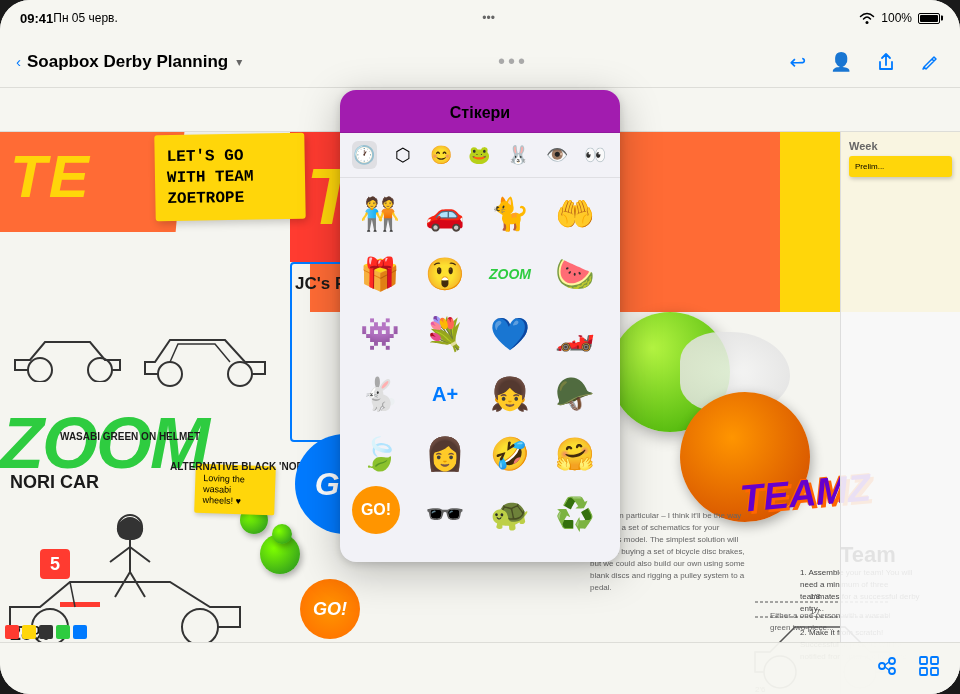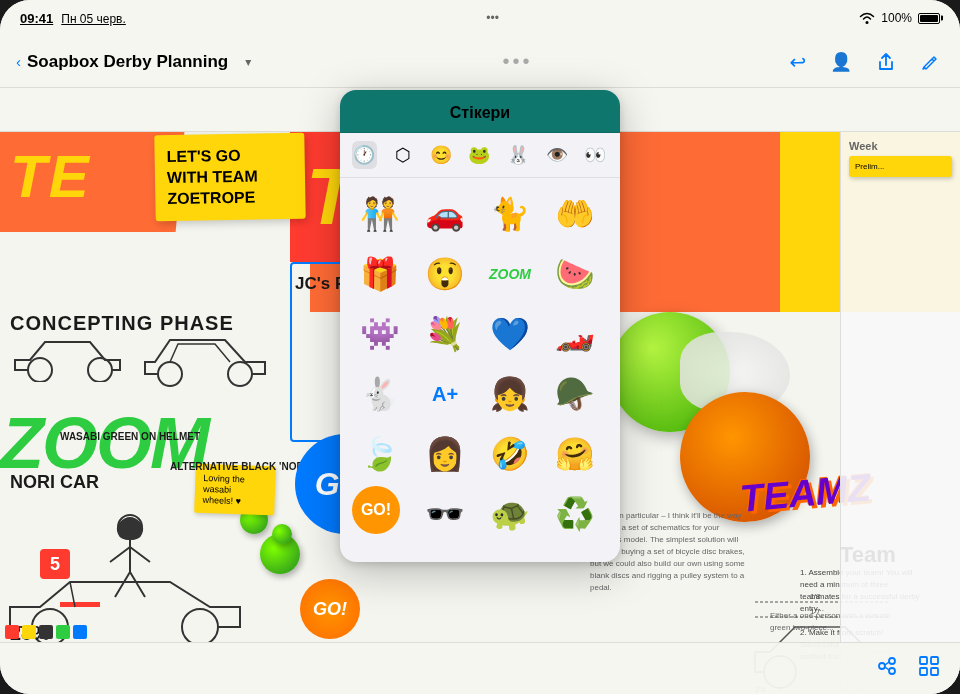--- a/index.html
+++ b/index.html
@@ -37,26 +37,24 @@
       height: 36px;
       background: rgba(245,245,240,0.95);
       display: flex;
       align-items: center;
       justify-content: space-between;
       padding: 0 20px;
       z-index: 100;
     }
     .status-left {
       display: flex;
-      align-items: flex-end;
-      gap: 8px;
+      align-items: flex-start;
       font-size: 13px;
       font-weight: 600;
       color: #000;
-      text-decoration: underline;
     }
     .status-right {
       display: flex;
       align-items: center;
       gap: 6px;
       font-size: 12px;
       color: #000;
     }
     .battery-icon {
       width: 22px;
@@ -108,21 +106,21 @@
       display: flex;
       align-items: center;
       color: #007aff;
       font-size: 15px;
       gap: 2px;
       cursor: pointer;
     }
     .nav-title-area {
       display: flex;
       align-items: center;
-      gap: 17px;
+      gap: 8px;
     }
     .nav-title {
       font-size: 17px;
       font-weight: 600;
       color: #000;
     }
     .nav-chevron {
       color: #666;
       font-size: 12px;
     }
@@ -301,21 +299,21 @@
       padding-bottom: 12px;
     }
 
     .sticker-panel-header {
       text-align: center;
       padding: 14px 16px 10px;
       font-size: 16px;
       font-weight: 600;
       color: #000;
       border-bottom: 1px solid rgba(0,0,0,0.1);
-      background: #0f766e;
+      background: #a21caf;
     }
 
     .sticker-categories {
       display: flex;
       align-items: center;
       padding: 8px 12px;
       gap: 14px;
       background: #f2f2f7;
       border-bottom: 1px solid rgba(0,0,0,0.08);
     }
@@ -436,26 +434,25 @@
         <div style="position:absolute; top:-10px; left:-20px; width:200px; height:120px; background:#ff6b35; transform:skewX(-5deg);"></div>
         <span style="position:absolute; top:10px; left:10px; font-size:60px; font-weight:900; color:#ffd60a; letter-spacing:2px; font-style:italic;">TE</span>
       </div>
 
       <div style="position:absolute; top:140px; left:295px; font-size:17px; font-weight:800; color:#1a1a1a; line-height:1.4;">JC's FINAL
 3D RENDERING</div>
 
       <div class="blue-box" style="top:130px; left:290px; width:310px; height:180px;"></div>
 
       <div class="sticky-note" style="top:2px; left:155px; width:150px;">
-        <span style="white-space:pre-line; font-size:16px;">LET'S GO
+        <span style="white-space:pre-line; font-size:16px;font-family:Liberation Mono, monospace;">LET'S GO
 WITH TEAM
 ZOETROPE</span>
       </div>
 
-      <div class="concepting" style="top:180px; left:10px;">CONCEPTING PHASE</div>
 
       <div style="position:absolute; top:200px; left:10px; width:280px; height:70px;">
 
         <svg width="120" height="50" style="position:absolute; left:0; top:0;">
           <ellipse cx="30" cy="38" rx="12" ry="12" fill="none" stroke="#333" stroke-width="2"></ellipse>
           <ellipse cx="90" cy="38" rx="12" ry="12" fill="none" stroke="#333" stroke-width="2"></ellipse>
           <path d="M18 38 L5 38 L5 28 L20 28 L35 10 L80 10 L95 28 L110 28 L110 38 L102 38" fill="none" stroke="#333" stroke-width="2"></path>
         </svg>
 
         <svg width="140" height="55" style="position:absolute; left:130px; top:0;">

